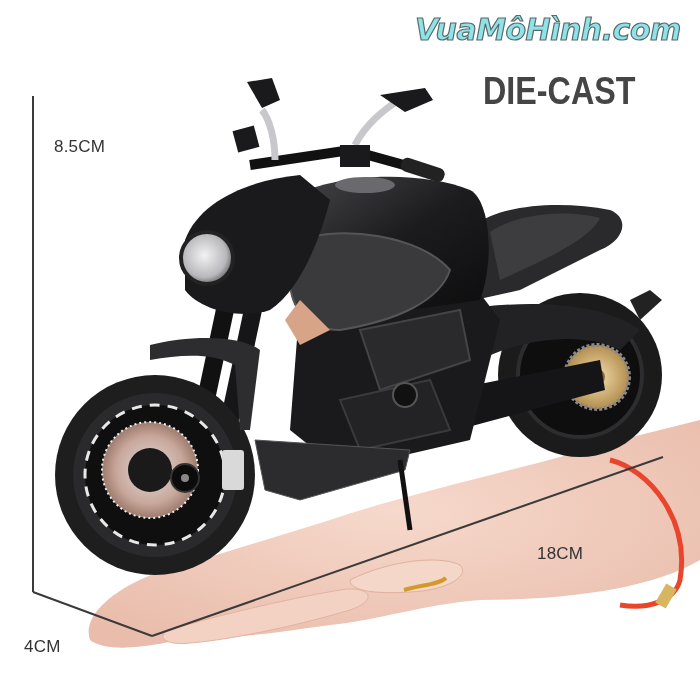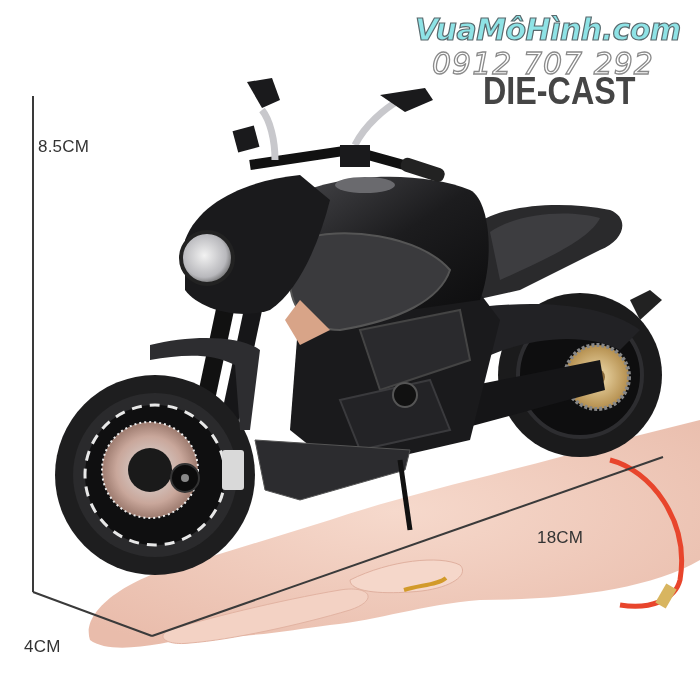--- a/index.html
+++ b/index.html
@@ -114,19 +114,18 @@
     <path d="M400 460 L 410 530" stroke="#111" stroke-width="5"></path>
 
     <g stroke="#3a3a3a" stroke-width="2" fill="none">
       <line x1="33" y1="96" x2="33" y2="592"></line>
       <line x1="33" y1="592" x2="152" y2="636"></line>
       <line x1="152" y1="636" x2="663" y2="457"></line>
     </g>
   </svg>
 
   <div class="wm-site">VuaMôHình.com</div>
-  <div class="wm-phone">0912 707 292</div>
   <div class="wm-diecast">DIE-CAST</div>
 
-  <div class="label" style="left:38px; top:137px;">8.5CM</div>
+  <div class="label" style="left:54px; top:137px;">8.5CM</div>
   <div class="label" style="left:24px; top:637px;">4CM</div>
-  <div class="label" style="left:537px; top:528px;">18CM</div>
+  <div class="label" style="left:537px; top:544px;">18CM</div>
 </div>
 
 </body></html>

